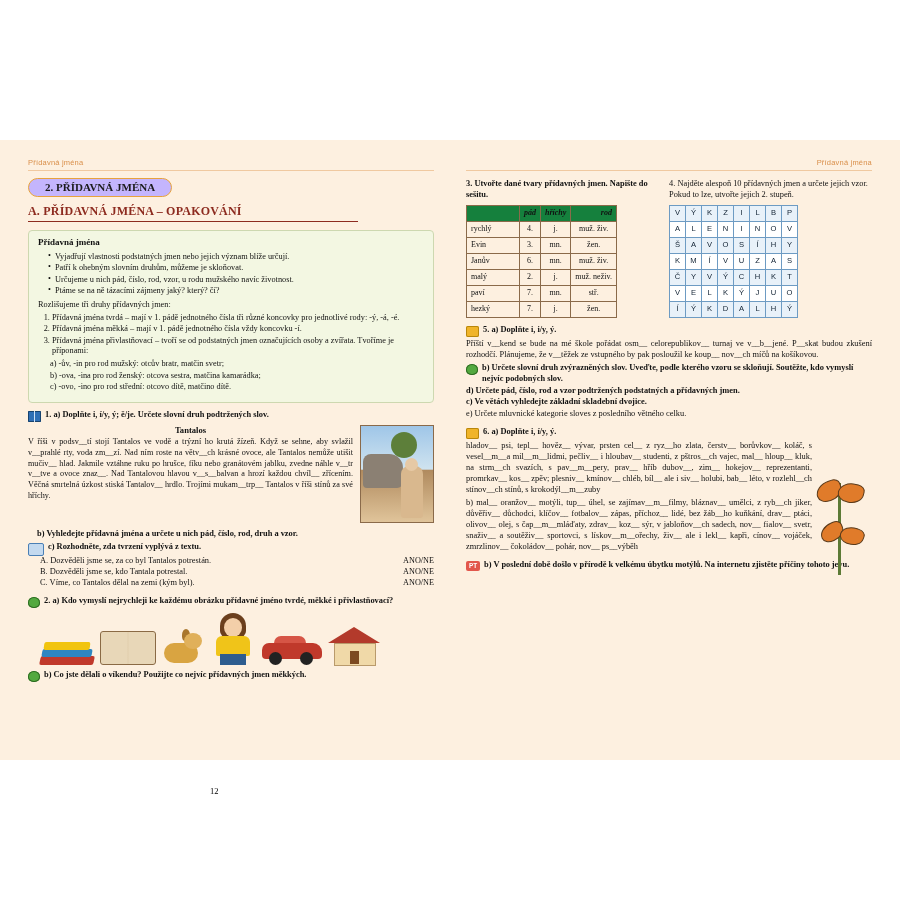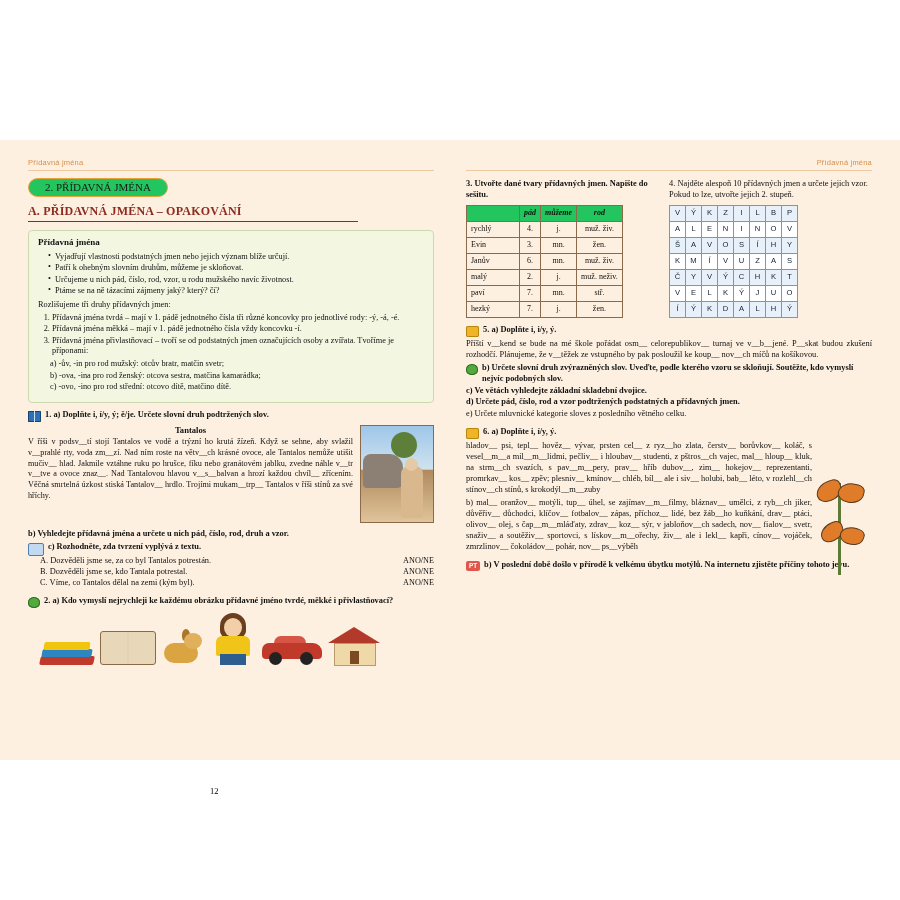--- a/index.html
+++ b/index.html
@@ -21,22 +21,22 @@
   .runhead{
     font-size:7.5px;color:#d98f4a;letter-spacing:.2px;
     font-family:"Liberation Sans", sans-serif;
   }
   .runhead.right{text-align:right;}
   .rule{height:1px;background:#f0c9a0;margin-top:3px;margin-bottom:6px;}
 
   
   .chapter-pill{
     display:inline-block;border:1.6px solid #e8a33d;border-radius:14px;
-    background:#22c55e;padding:2px 16px 3px 16px;
-    font-family:"Liberation Serif", serif;font-weight:normal;font-size:11px;color:#1b1b1b;
+    background:#c4b5fd;padding:2px 16px 3px 16px;
+    font-family:"Liberation Serif", serif;font-weight:bold;font-size:11px;color:#1b1b1b;
   }
   .sec-title{
     margin-top:7px;font-weight:bold;font-size:12px;color:#8d2b1f;
     letter-spacing:.2px;border-bottom:1.3px solid #8d2b1f;padding-bottom:2px;
     width:330px;
   }
 
   
   .theory{
     margin-top:8px;border:1px solid #cdd8b0;background:#f3f7e2;border-radius:4px;
@@ -108,21 +108,21 @@
   .p-house{width:52px;height:40px;}
   .p-house .roof{position:absolute;left:0;top:2px;width:0;height:0;border-left:26px solid transparent;border-right:26px solid transparent;border-bottom:16px solid #b33a2b;}
   .p-house .wall{position:absolute;left:6px;top:18px;width:40px;height:21px;background:#f0d9a8;border:1px solid #b99a6b;}
   .p-house .door{position:absolute;left:22px;top:26px;width:9px;height:13px;background:#7c4a21;}
 
   
   .two-col{display:flex;}
   .col{flex:1;}
   table.forms{border-collapse:collapse;font-size:8px;margin-top:4px;}
   table.forms td,table.forms th{border:1px solid #8a6a4a;padding:1px 4px;height:13px;}
-  table.forms th{background:#22c55e;font-weight:bold;font-style:italic;text-align:center;}
+  table.forms th{background:#15803d;font-weight:bold;font-style:italic;text-align:right;}
   table.forms td.word{min-width:44px;}
   table.forms td.c{text-align:center;}
 
   
   .ws{border-collapse:collapse;margin-top:4px;}
   .ws td{
     width:13px;height:13px;border:1px solid #6d9bc3;text-align:center;
     font-size:7.6px;font-family:"Liberation Sans",sans-serif;background:#ffffff;color:#123;
   }
   .ws tr:nth-child(odd) td{background:#e8f1f9;}
@@ -174,21 +174,21 @@
       <div class="tantalos-wrap clearfix">
         <div class="photo">
           <span class="rock"></span>
           <span class="tree"></span>
           <span class="fig"></span>
         </div>
         <div style="text-align:center;font-weight:bold;font-size:8.6px;margin:3px 0 1px 0;">Tantalos</div>
         <div class="tantalos-body">V říši v podsv__tí stojí Tantalos ve vodě a trýzní ho krutá žízeň. Když se sehne, aby svlažil v__prahlé rty, voda zm__zí. Nad ním roste na větv__ch krásné ovoce, ale Tantalos nemůže utišit mučiv__ hlad. Jakmile vztáhne ruku po hrušce, fíku nebo granátovém jablku, zvedne náhle v__tr v__tve a ovoce znaz__. Nad Tantalovou hlavou v__s__balvan a hrozí každou chvíl__ zřícením. Věčná smrtelná úzkost stiská Tantalov__ hrdlo. Trojími mukam__trp__ Tantalos v říši stínů za své hříchy.</div>
       </div>
 
-      <p style="font-weight:bold;">b) Vyhledejte přídavná jména a určete u nich pád, číslo, rod, druh a vzor.</p>
+      <p style="font-weight:bold;margin-left:9px;">b) Vyhledejte přídavná jména a určete u nich pád, číslo, rod, druh a vzor.</p>
       <div class="ex-head">
         <span class="marker m-speak"></span>
         <span>c) Rozhodněte, zda tvrzení vyplývá z textu.</span>
       </div>
       <div class="indent clearfix">
         <span class="anone">ANO/NE</span>
         <span>A. Dozvěděli jsme se, za co byl Tantalos potrestán.</span>
       </div>
       <div class="indent clearfix">
         <span class="anone">ANO/NE</span>
@@ -228,39 +228,43 @@
             <span class="body"></span>
             <span class="w1"></span>
             <span class="w2"></span>
         </span>
         <span class="pic p-house">
           <span class="roof"></span>
             <span class="wall"></span>
             <span class="door"></span>
         </span>
       </div>
+      <div class="ex-head" style="margin-top:5px;">
+        <span class="marker m-green"></span>
+        <span>b) Co jste dělali o víkendu? Použijte co nejvíc přídavných jmen měkkých.</span>
+      </div>
     </div>
 
     <div class="page-num left">12</div>
   </div>
 
   <div class="page page-right">
     <div class="runhead right">Přídavná jména</div>
     <div class="rule"></div>
 
     <div class="two-col">
       <div class="col">
         <div class="ex" style="margin-top:2px;">
           <div style="font-weight:bold;">3. Utvořte dané tvary přídavných jmen. Napište do sešitu.</div>
           <table class="forms">
             <tbody>
                 <tr>
               <th></th>
               <th>pád</th>
-              <th>můžeme</th>
+              <th>hříchy</th>
               <th>rod</th>
             </tr>
             <tr>
               <td class="word">rychlý</td>
               <td class="c">4.</td>
               <td class="c">j.</td>
               <td class="c">muž. živ.</td>
             </tr>
             <tr>
               <td class="word">Evin</td>
@@ -381,22 +385,22 @@
     <div class="ex">
       <div class="ex-head">
         <span class="marker m-pencil"></span>
         <span>5. a) Doplňte i, i/y, ý.</span>
       </div>
       <p class="just">Příští v__kend se bude na mé škole pořádat osm__ celorepublikov__ turnaj ve v__b__jené. P__skat budou zkušení rozhodčí. Plánujeme, že v__těžek ze vstupného by pak posloužil ke koup__ nov__ch míčů na košíkovou.</p>
       <div class="ex-head">
         <span class="marker m-green"></span>
         <span>b) Určete slovní druh zvýrazněných slov. Uveďte, podle kterého vzoru se skloňují. Soutěžte, kdo vymyslí nejvíc podobných slov.</span>
       </div>
+      <p class="indent" style="font-weight:bold;margin:1px 0;">d) Určete pád, číslo, rod a vzor podtržených podstatných a přídavných jmen.</p>
       <p class="indent" style="font-weight:bold;margin:1px 0;">c) Ve větách vyhledejte základní skladební dvojice.</p>
-      <p class="indent" style="font-weight:bold;margin:1px 0;">d) Určete pád, číslo, rod a vzor podtržených podstatných a přídavných jmen.</p>
       <p class="indent" style="font-weight:normal;margin:1px 0;">e) Určete mluvnické kategorie sloves z posledního větného celku.</p>
     </div>
 
     <div class="ex">
       <div class="ex-head">
         <span class="marker m-pencil"></span>
         <span>6. a) Doplňte i, í/y, ý.</span>
       </div>
       <div style="position:relative;">
         <div style="position:absolute;right:0;top:38px;width:60px;height:96px;">

